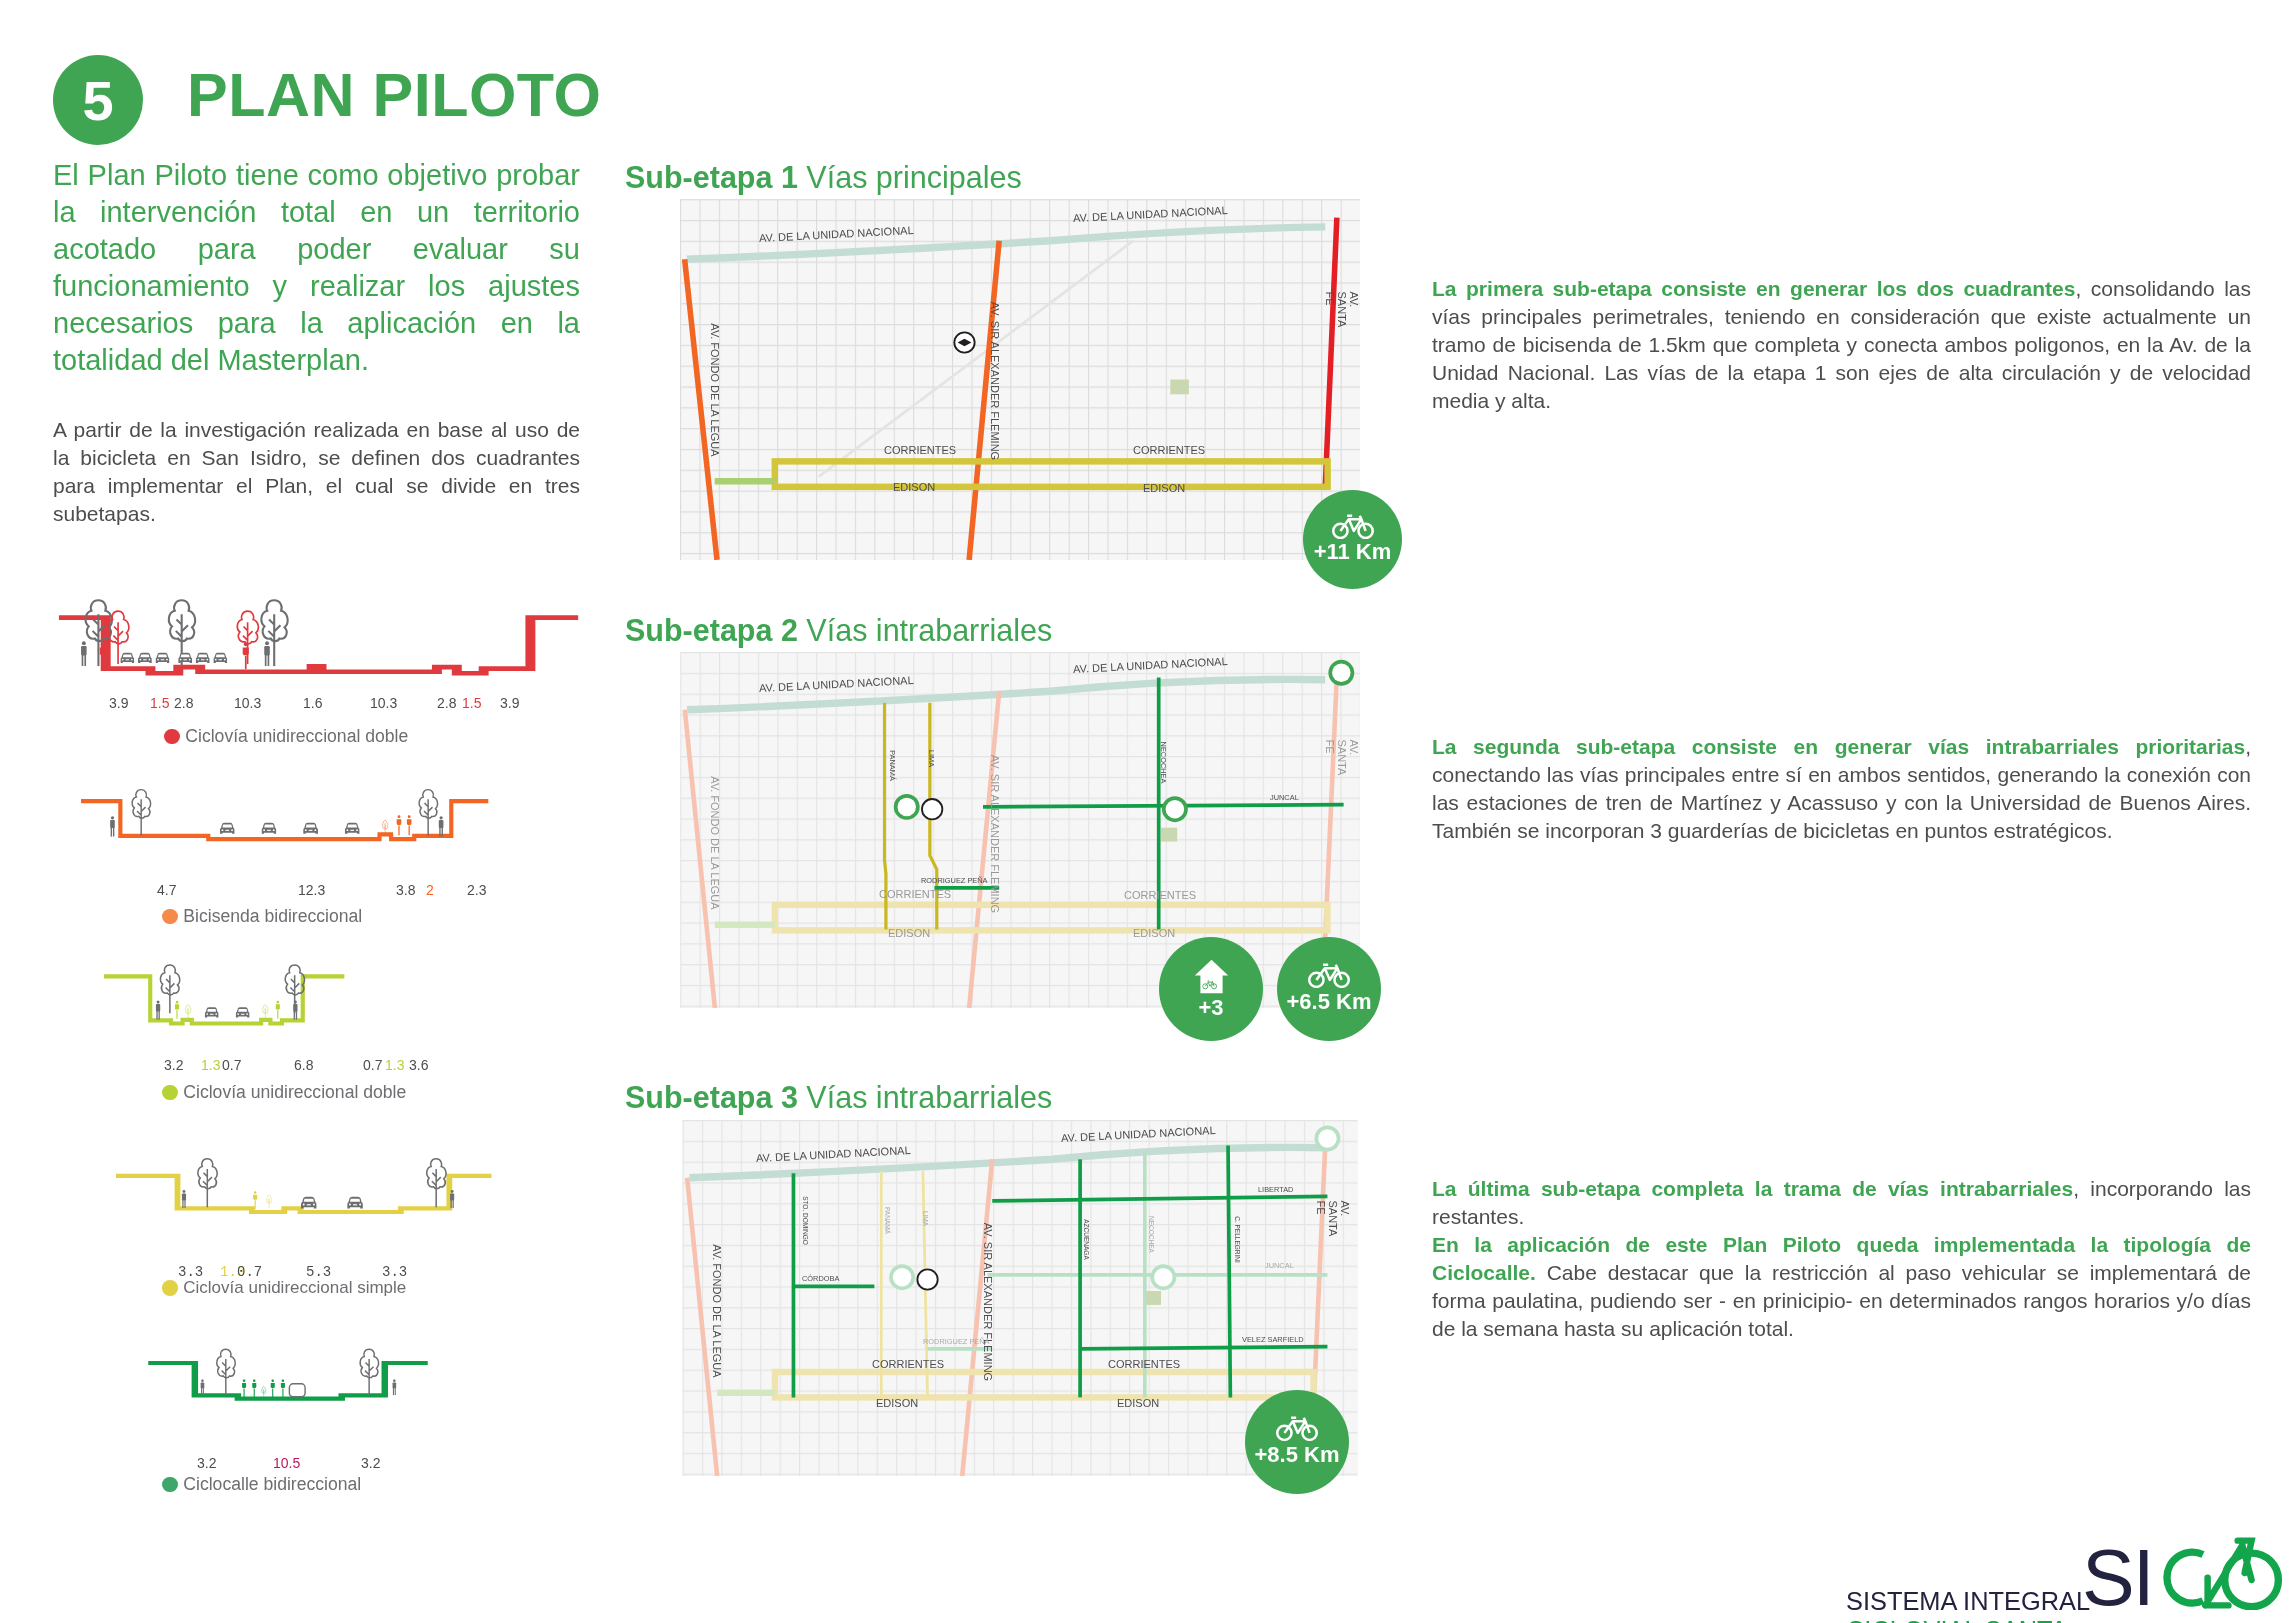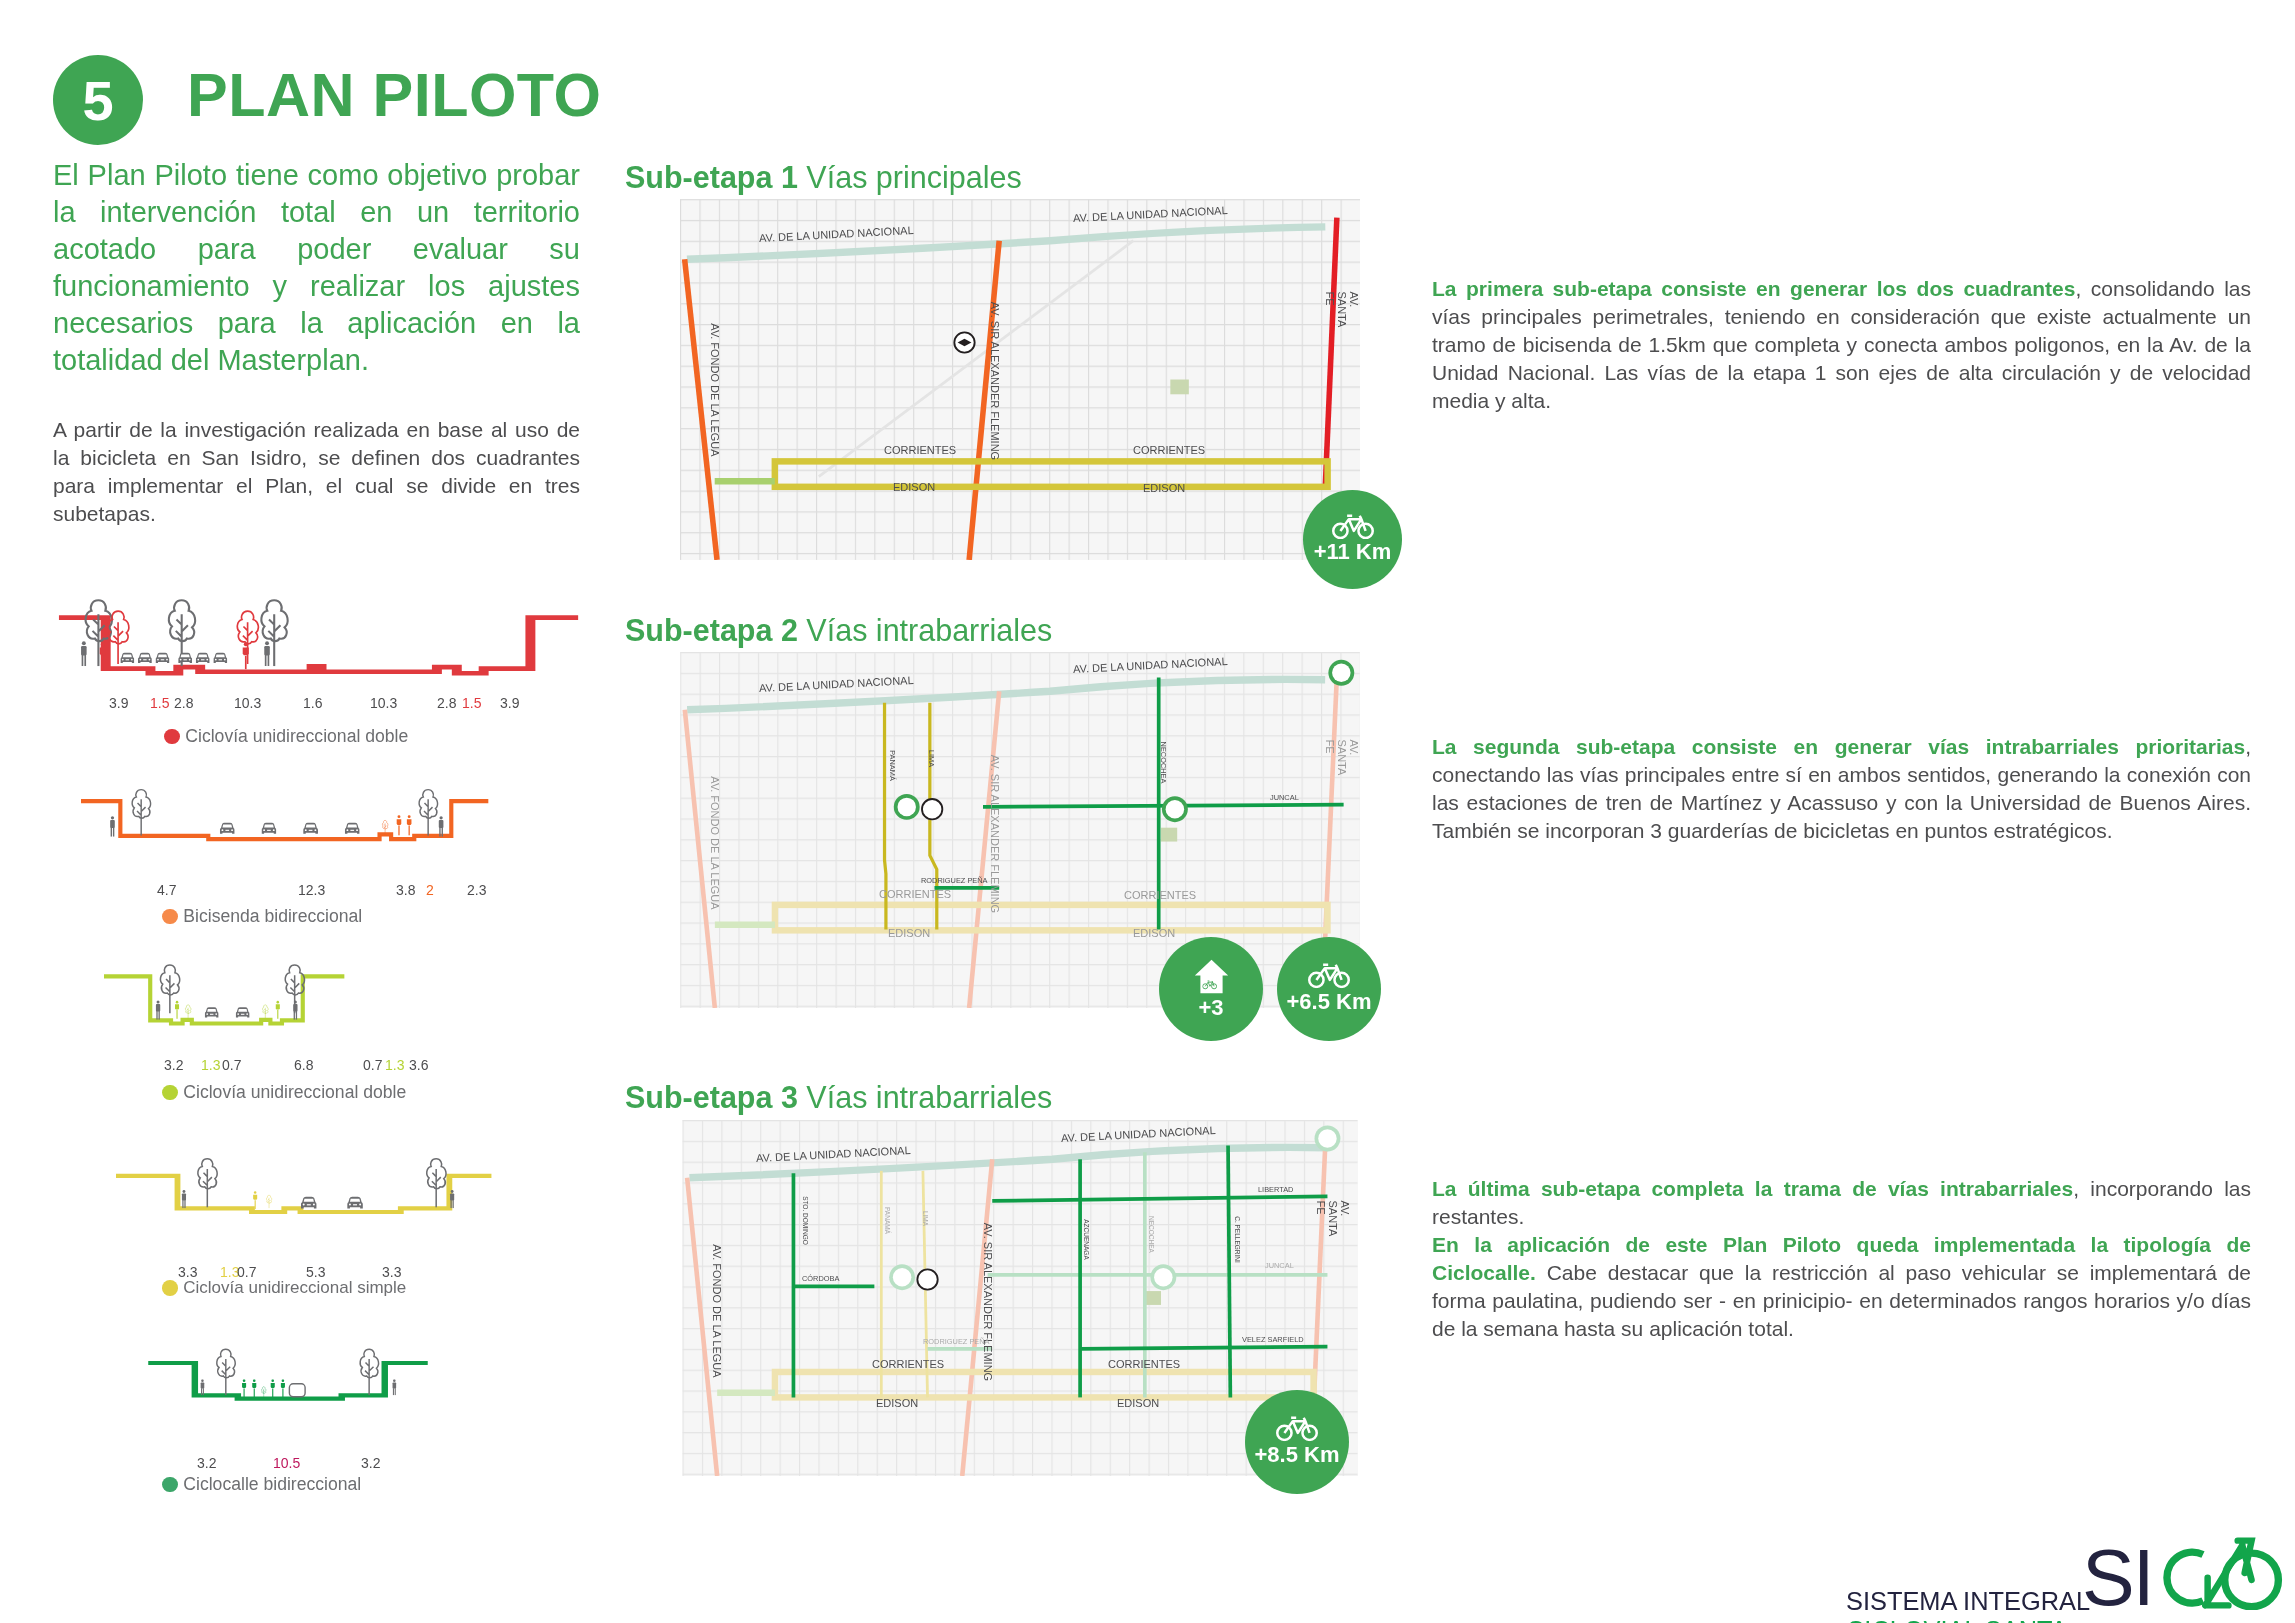--- a/index.html
+++ b/index.html
@@ -175,21 +175,21 @@
     <polyline points="0,60 95,60 95,130 210,130 210,138 260,138 260,130 285,130 285,138 440,138 440,130 515,130 515,60 580,60" fill="none" stroke="#e2d045" stroke-width="9" transform="scale(1.4,1)"></polyline>
     <use href="#tree" x="170" y="15" width="55" height="115"></use>
     <use href="#tree" x="665" y="15" width="55" height="115"></use>
     <use href="#person" x="140" y="90" width="14" height="40"></use>
     <use href="#person" x="720" y="90" width="14" height="40"></use>
     <use href="#cyclist" x="295" y="90" width="12" height="45" style="color:#e2d045"></use>
     <use href="#tree" x="322" y="100" width="18" height="30" style="color:#e2d045"></use>
     <use href="#car" x="400" y="100" width="34" height="38"></use>
     <use href="#car" x="500" y="100" width="34" height="38"></use>
   </svg>
-  <div class="abs dims" style="left:0; top:116px; width:393px; height:18.5px;">
+  <div class="abs dims" style="left:0; top:116px; width:393px; height:18.5px;font-family:Liberation Mono, monospace;">
     <span style="left:62px">3.3</span>
     <span style="left:104px; color:#e2d045">1.3</span>
     <span style="left:121px">0.7</span>
     <span style="left:190px">5.3</span>
     <span style="left:266px">3.3</span>
   </div>
   <div class="abs section-label" style="left:46px; top:130px;">
     <span class="dot" style="background:#e2d045"></span>
     <span style="font-size:17px">Ciclovía unidireccional simple</span>
   </div>

